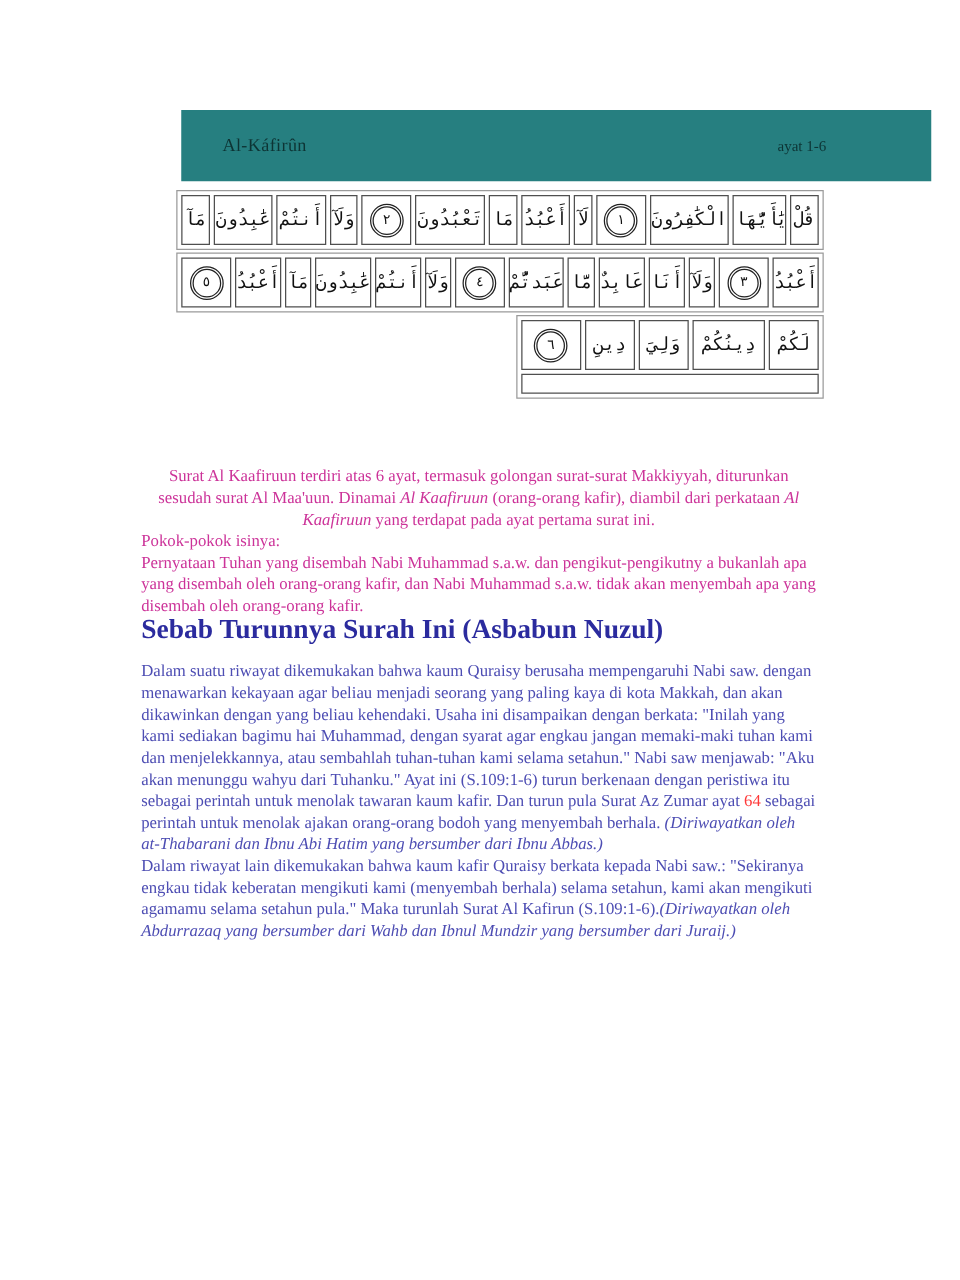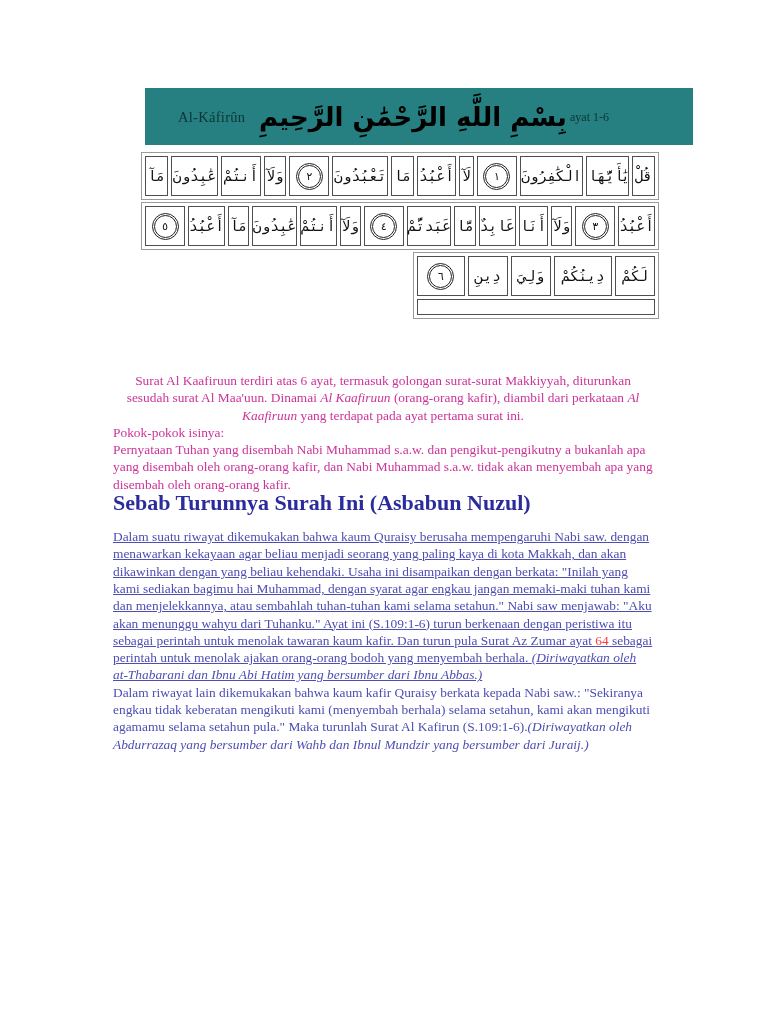--- a/index.html
+++ b/index.html
@@ -11,21 +11,21 @@
     --highlight-red:#ff3838;
     --table-outer-border:#9a9a9a;
     --cell-border:#4f4f4f;
   }
   html,body{margin:0;padding:0;}
   body{width:768px;height:1024px;background:#ffffff;}
   .page{position:relative;width:768px;height:1024px;background:#ffffff;overflow:hidden;
         font-family:"Liberation Serif",serif;color:#222;}
 
   
-  .banner{position:absolute;left:145px;top:88px;width:548px;height:57px;background:var(--banner-teal);}
+  .banner{position:absolute;left:145px;top:88px;width:600px;height:57px;background:var(--banner-teal);}
   .banner-title{position:absolute;left:33px;top:50%;transform:translateY(-50%);
                 font-size:14.5px;color:var(--banner-text);letter-spacing:.3px;}
   .callig{position:absolute;left:50%;top:50%;transform:translate(-52%,-50%);
           font-family:"DejaVu Sans",sans-serif;font-size:26px;font-weight:bold;color:#000;
           white-space:nowrap;direction:rtl;}
   .banner-ayat{position:absolute;right:84px;top:50%;transform:translateY(-50%);
                font-size:12px;color:var(--banner-text);}
 
   
   .qgrid{position:absolute;left:141px;top:152px;width:518px;}
@@ -47,32 +47,31 @@
   
   .text{position:absolute;left:113px;top:372px;width:540px;font-size:13.4px;line-height:17.3px;}
   .text p{margin:0;}
   .magenta{color:var(--magenta);}
   .blue{color:var(--body-blue);}
   .m-title{margin-bottom:34px;}
   .p1{margin-bottom:15px;text-align:center;}
   .p2{margin-bottom:20px;}
   h2.asbabun{font-size:22px;line-height:20px;color:var(--heading-navy);
              margin:0 0 15px 0;font-weight:bold;}
-  .p3{margin-bottom:19px;text-decoration:underline;}
+  .p3{margin-bottom:19px;}
   .seg-italic{font-style:italic;}
   .seg-red{color:var(--highlight-red);}
 </style>
 </head>
 <body>
 
 <div class="page">
 
   <header class="banner">
     <span class="banner-title">Al-Káfirûn</span>
-    <span class="callig">بِسْمِ اللَّهِ الرَّحْمَٰنِ الرَّحِيمِ</span>
     <span class="banner-ayat">ayat 1-6</span>
   </header>
 
   <section class="qgrid">
     <div class="qrow">
         <div class="qcell">قُلْ</div>
         <div class="qcell">يَٰأَيُّهَا</div>
         <div class="qcell">الْكَٰفِرُونَ</div>
         <div class="qcell marker">
           <span class="vnum">١</span>

